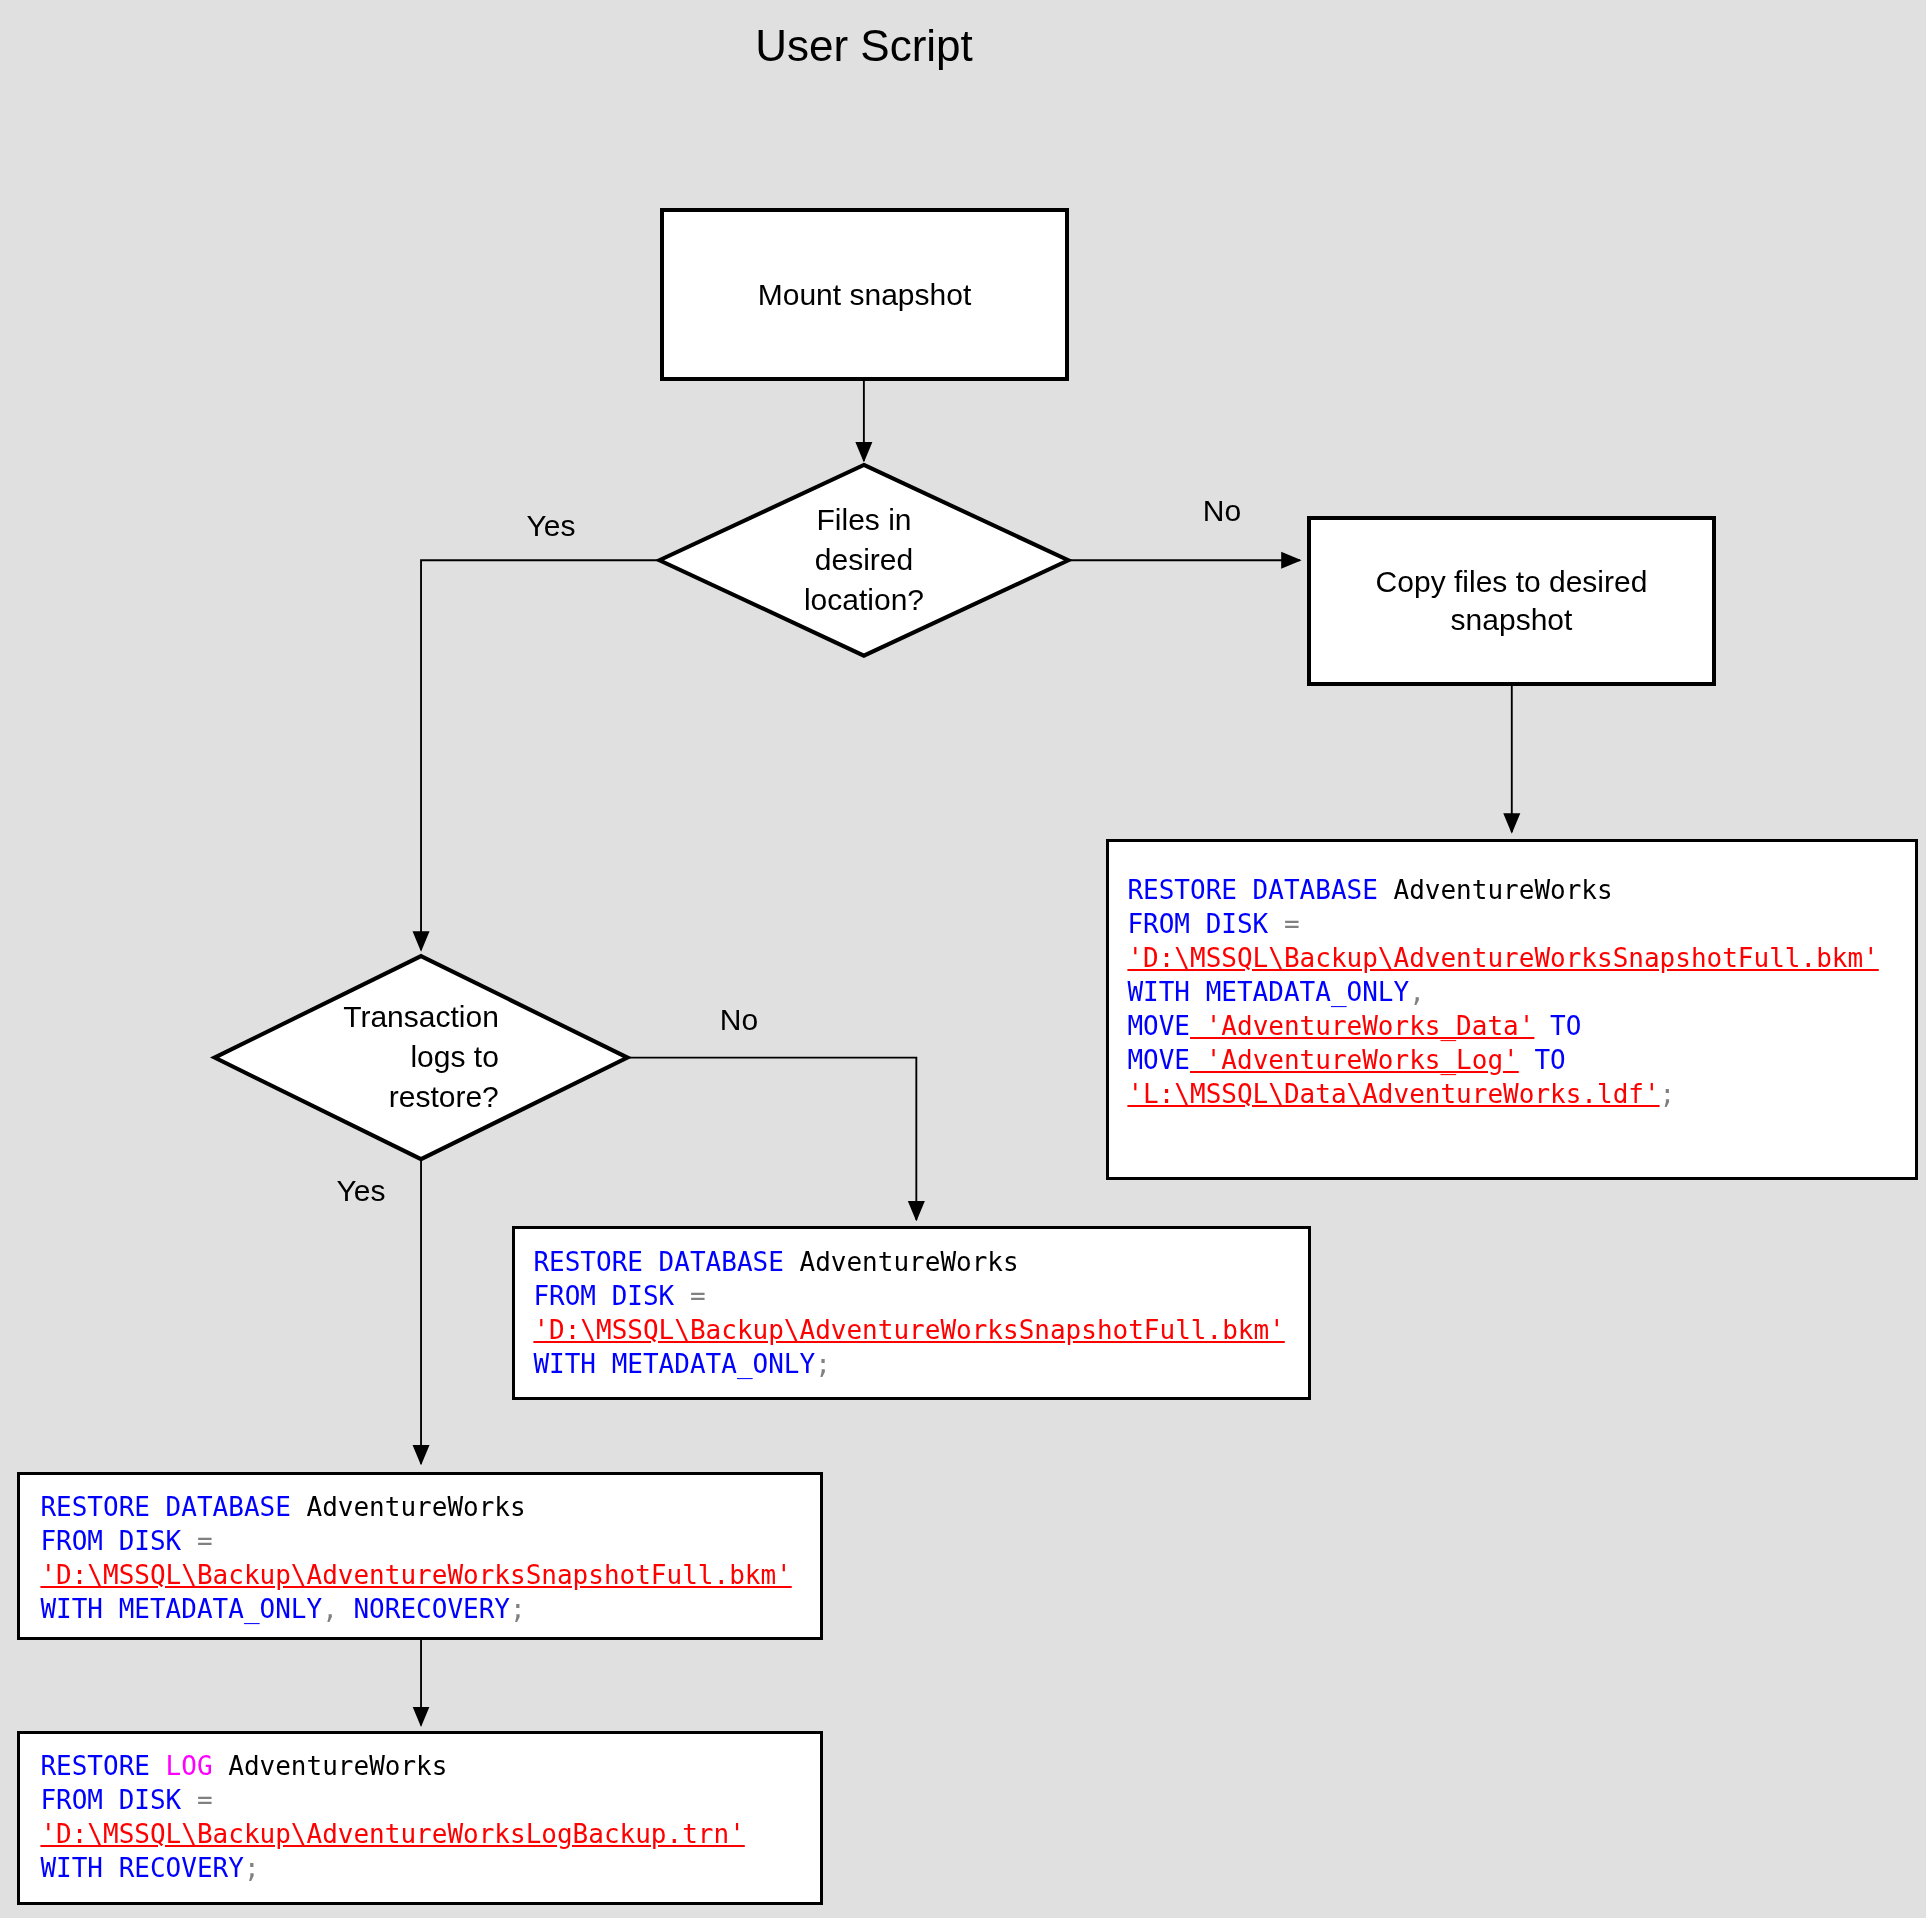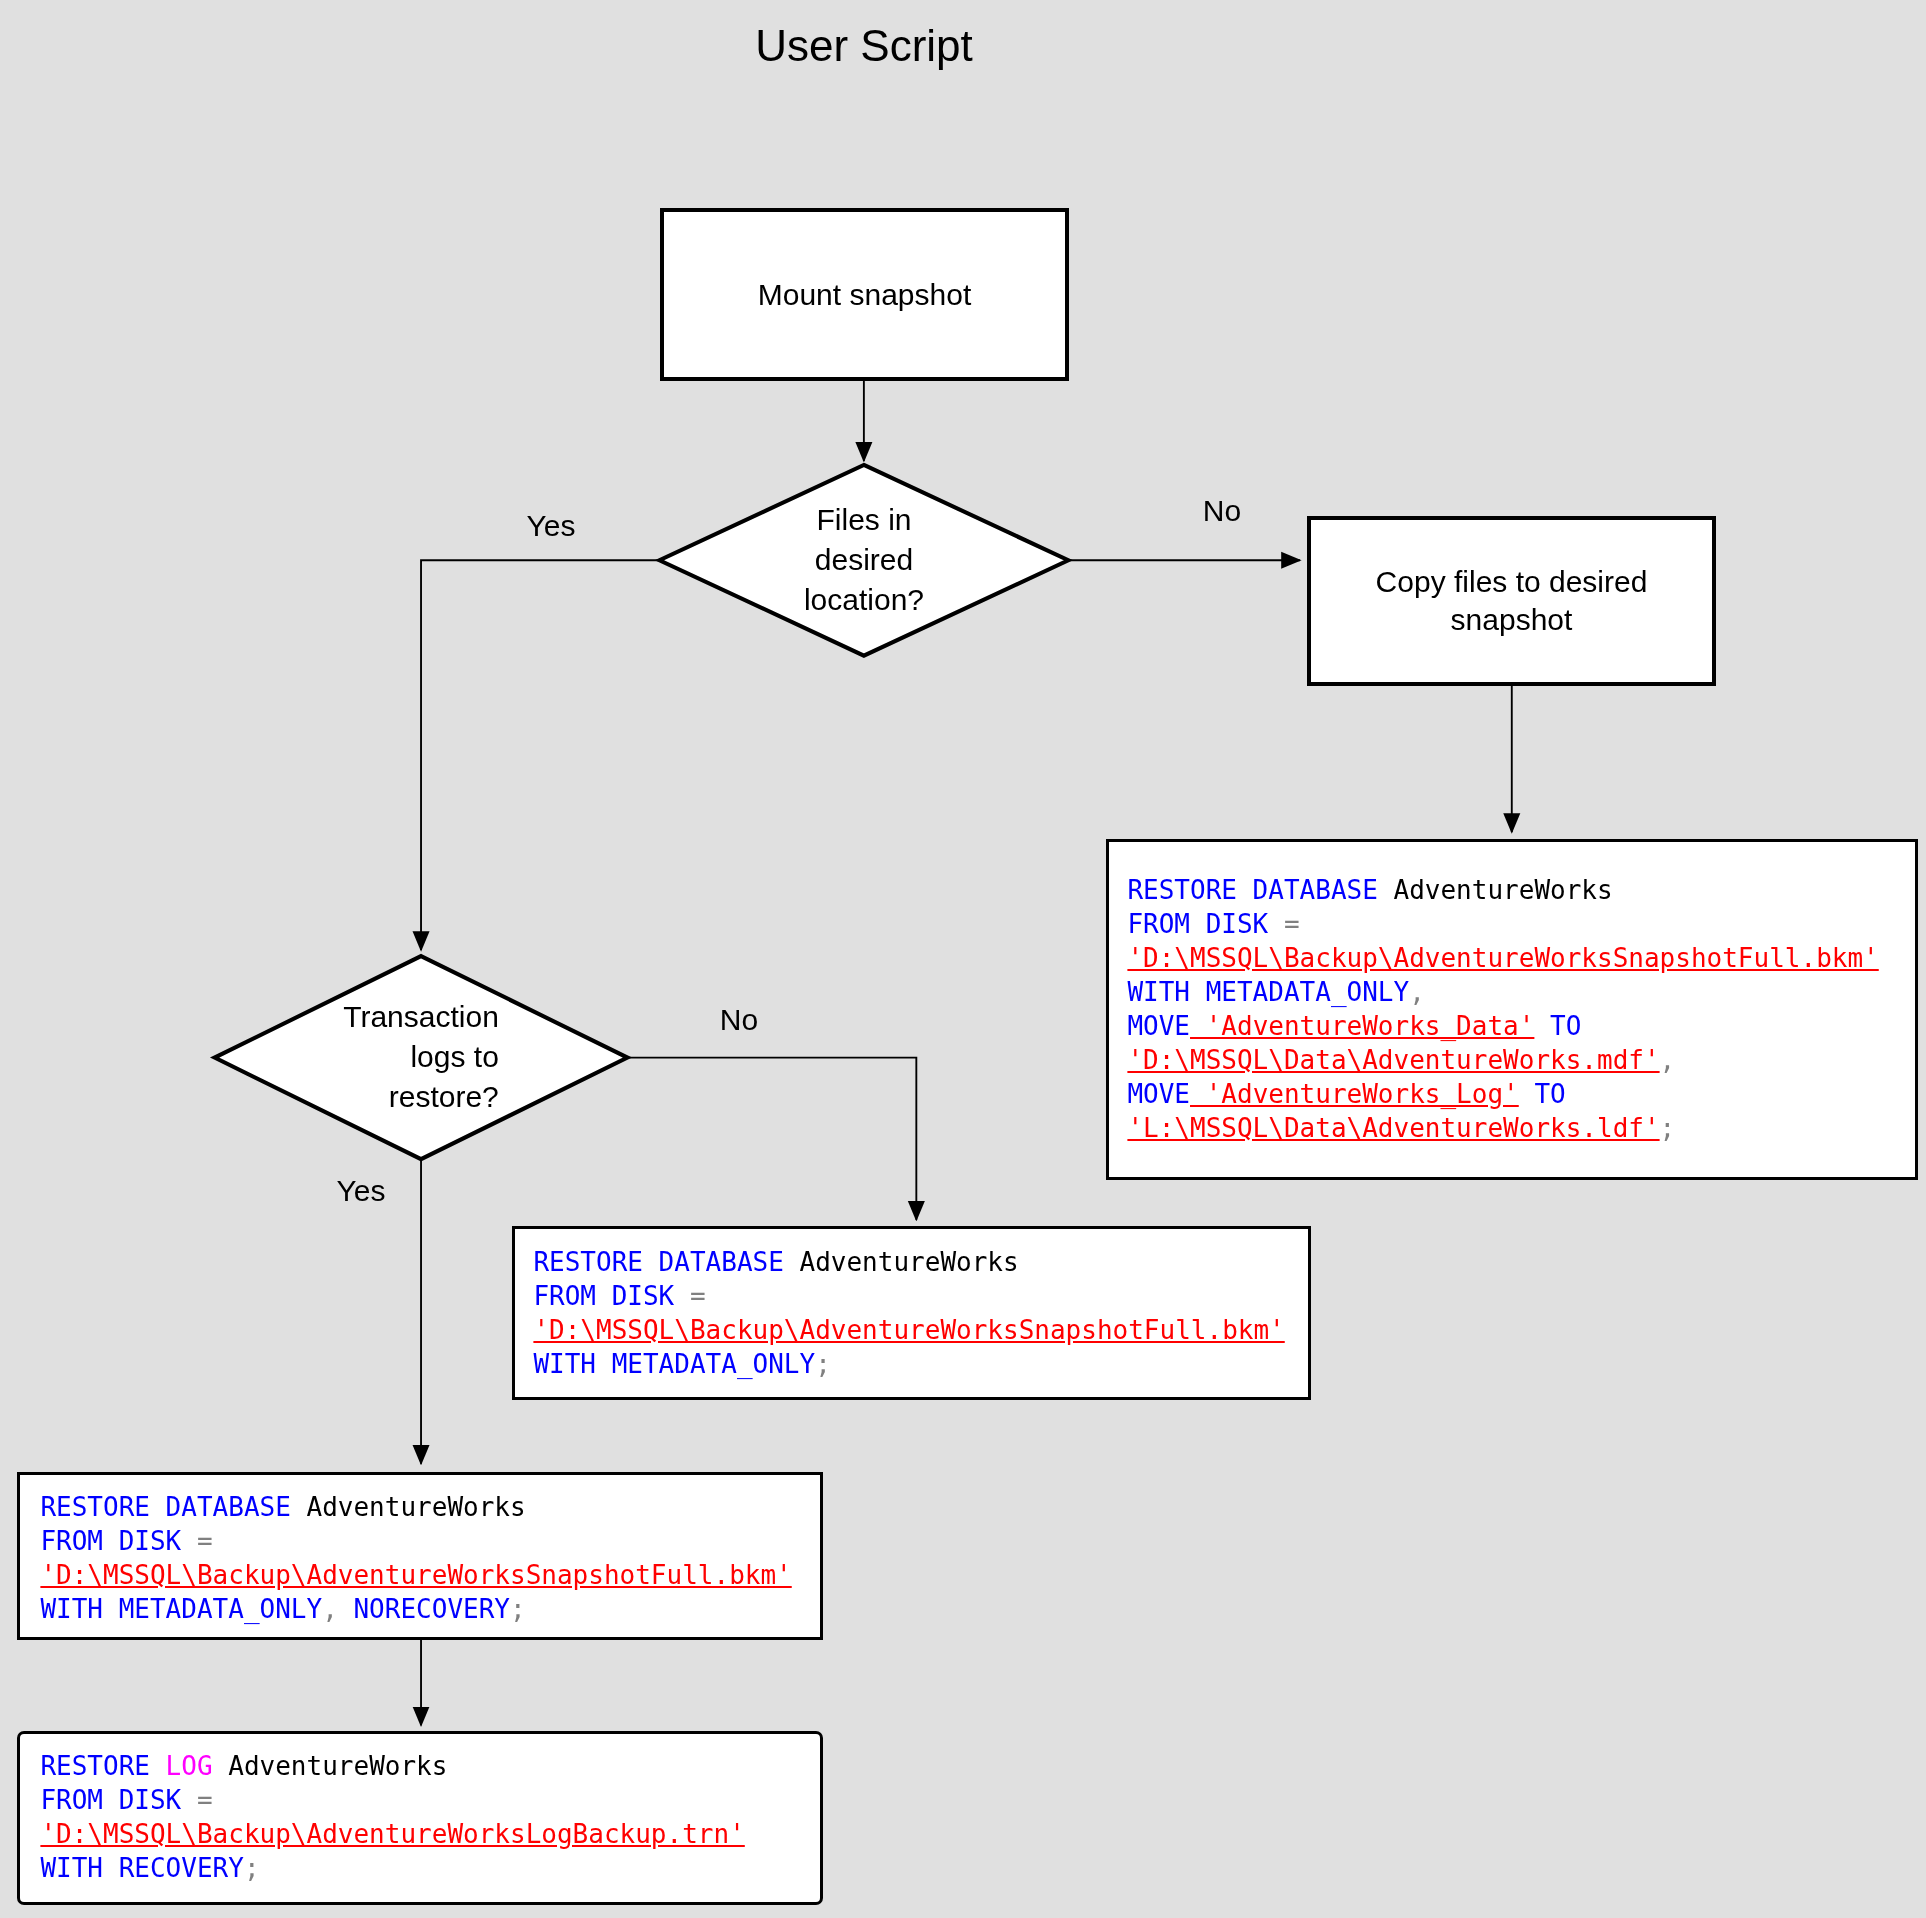--- a/index.html
+++ b/index.html
@@ -44,21 +44,21 @@
   }
   .code div{white-space:pre;}
   .tk-kw{color:var(--keyword);}
   .tk-str{color:var(--string);text-decoration:underline;}
   .tk-id{color:var(--identifier);}
   .tk-pu{color:var(--punctuation);}
   .tk-log{color:var(--log-keyword);}
   .code-right{left:1106px;top:839px;width:812px;height:341px;padding:31px 12.3px 0 18.4px;}
   .code-mid{left:512px;top:1226px;width:799px;height:174px;padding:16.4px 12.3px 0 18.4px;}
   .code-b1{left:17px;top:1472px;width:806px;height:168px;padding:15px 12.3px 0 20.4px;}
-  .code-b2{left:17px;top:1731px;width:806px;height:174px;padding:15px 12.3px 0 20.4px;border-radius:7px;}
+  .code-b2{left:17px;top:1731px;width:806px;height:174px;padding:15px 12.3px 0 20.4px;}
 </style>
 </head>
 <body>
 
 <div class="canvas">
 
   <div class="title">User Script</div>
 
   <svg class="edges" width="1926" height="1919" viewBox="0 0 2827 2816">
     <defs>
@@ -104,21 +104,20 @@
   <div class="edge-label" style="left:1222px;top:511px;">No</div>
   <div class="edge-label" style="left:739px;top:1020px;">No</div>
   <div class="edge-label" style="left:361px;top:1191px;">Yes</div>
 
   <div class="code code-right">
       <div><span class="tk-kw">RESTORE DATABASE</span><span class="tk-id"> AdventureWorks</span></div>
       <div><span class="tk-kw">FROM DISK</span><span class="tk-pu"> =</span></div>
       <div><span class="tk-str">'D:\MSSQL\Backup\AdventureWorksSnapshotFull.bkm'</span></div>
       <div><span class="tk-kw">WITH METADATA_ONLY</span><span class="tk-pu">,</span></div>
       <div><span class="tk-kw">MOVE</span><span class="tk-str"> 'AdventureWorks_Data'</span><span class="tk-kw"> TO</span></div>
-      <div><span class="tk-str">'D:\MSSQL\Data\AdventureWorks.mdf'</span><span class="tk-pu">,</span></div>
       <div><span class="tk-kw">MOVE</span><span class="tk-str"> 'AdventureWorks_Log'</span><span class="tk-kw"> TO</span></div>
       <div><span class="tk-str">'L:\MSSQL\Data\AdventureWorks.ldf'</span><span class="tk-pu">;</span></div>
     </div>
   <div class="code code-mid">
       <div><span class="tk-kw">RESTORE DATABASE</span><span class="tk-id"> AdventureWorks</span></div>
       <div><span class="tk-kw">FROM DISK</span><span class="tk-pu"> =</span></div>
       <div><span class="tk-str">'D:\MSSQL\Backup\AdventureWorksSnapshotFull.bkm'</span></div>
       <div><span class="tk-kw">WITH METADATA_ONLY</span><span class="tk-pu">;</span></div>
     </div>
   <div class="code code-b1">

